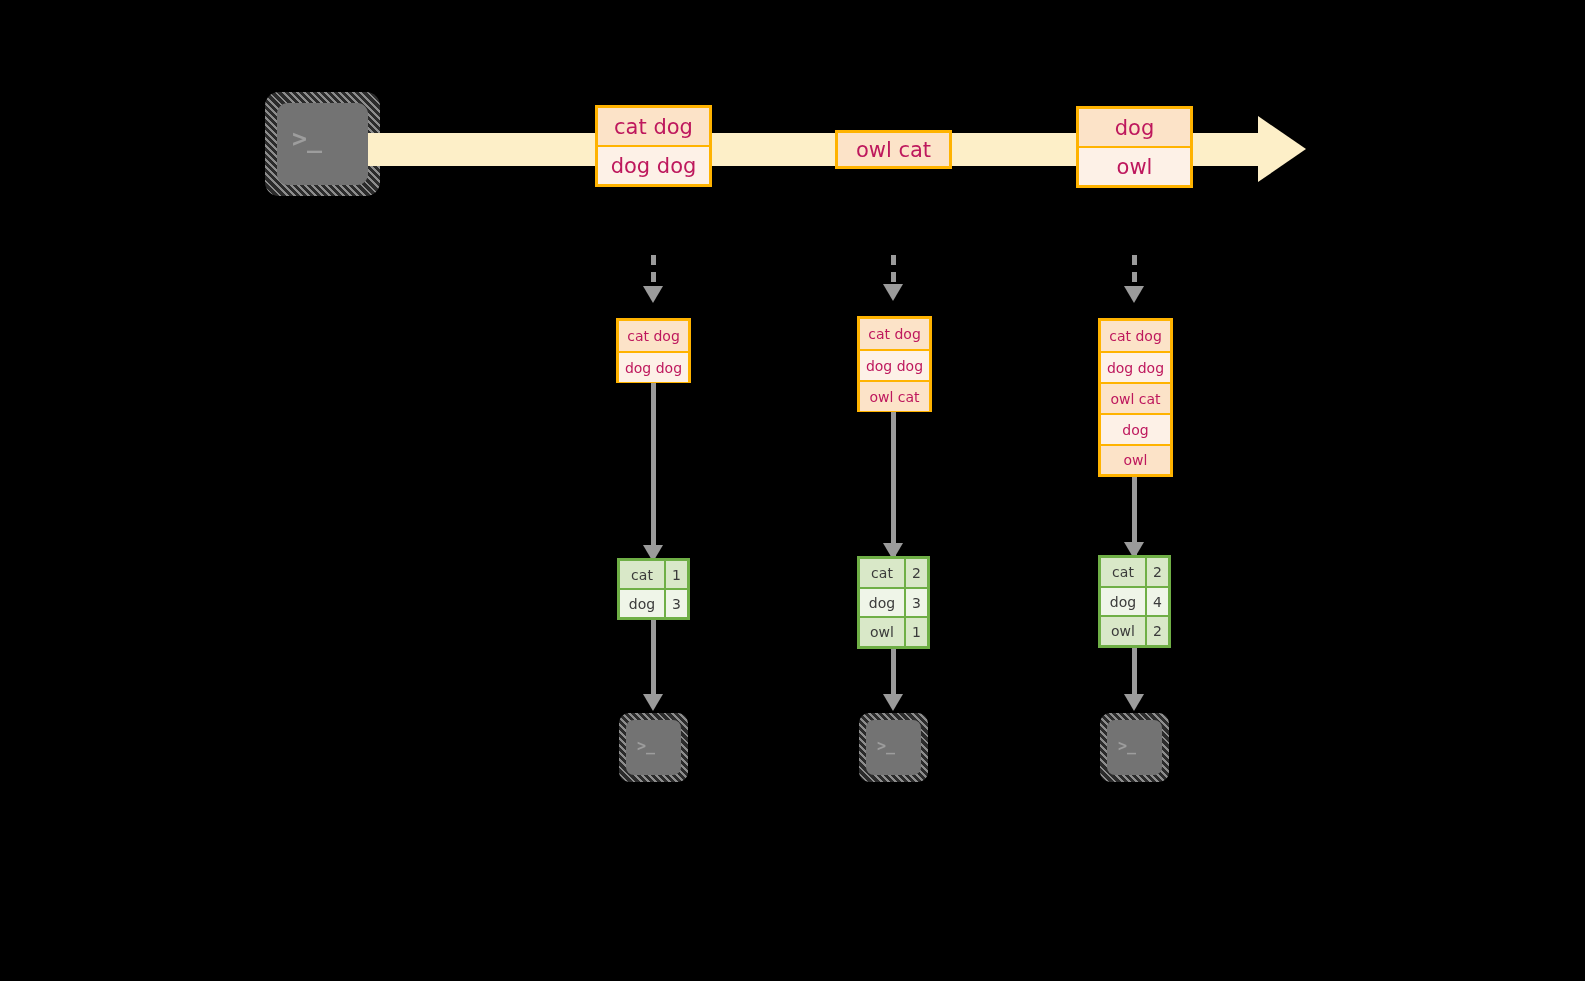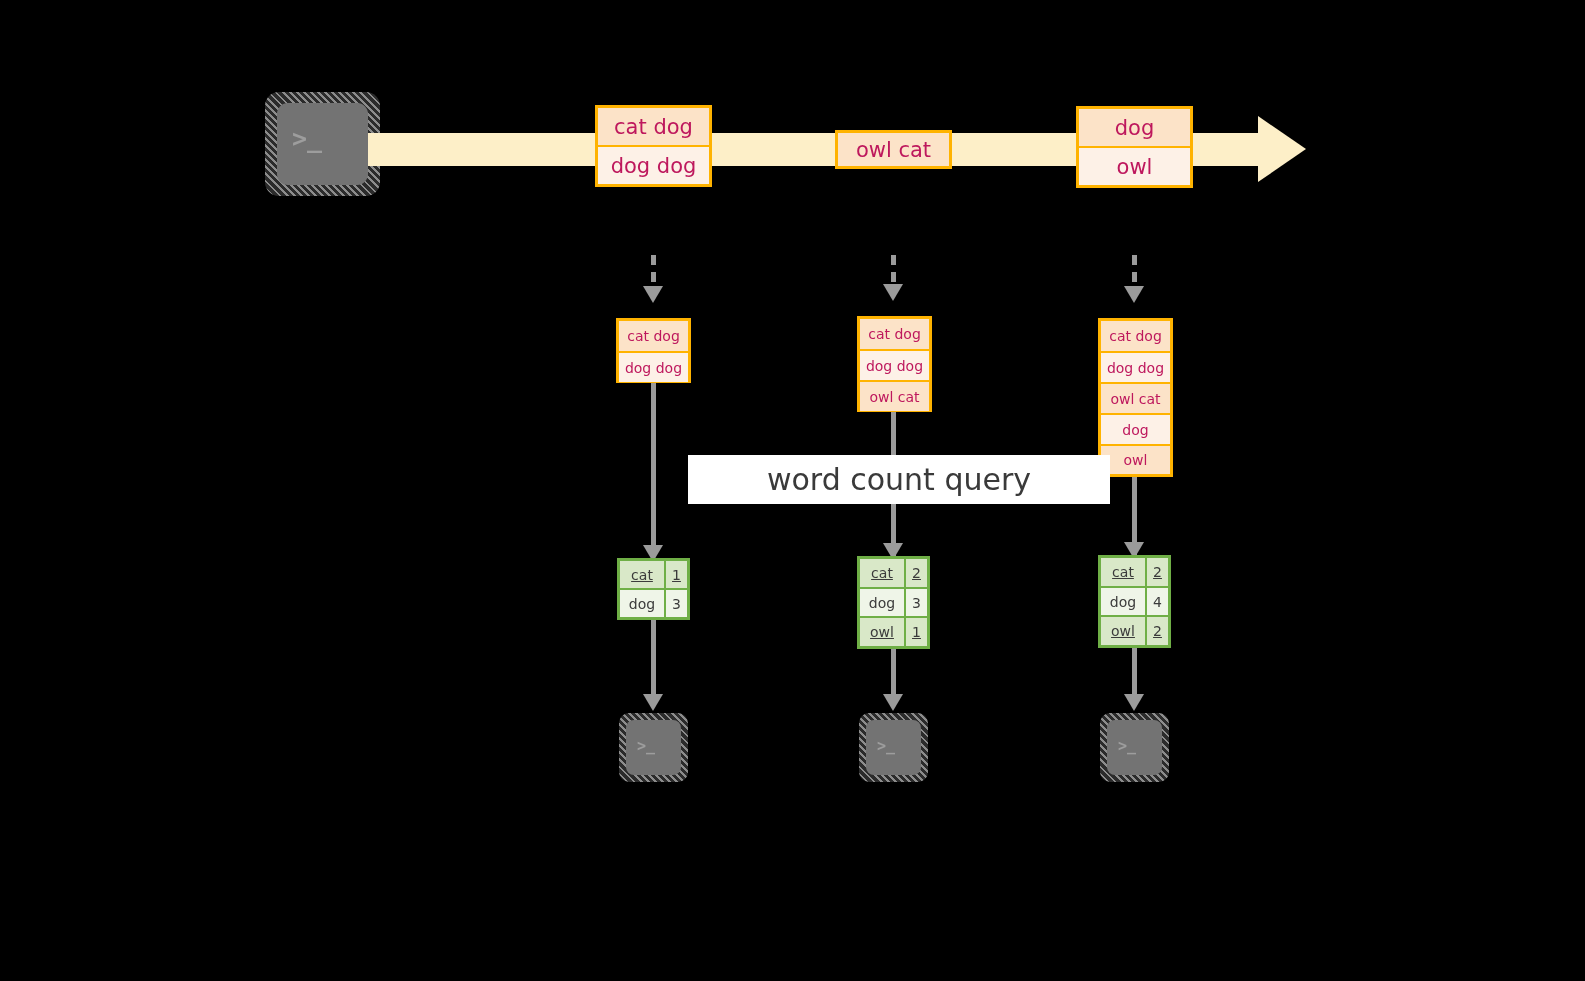--- a/index.html
+++ b/index.html
@@ -28,21 +28,21 @@
 
   
   .gtable{position:absolute;box-sizing:border-box;border:3px solid #6FAF46;
           display:flex;flex-direction:column;}
   .gtable .grow{display:flex;flex:1;}
   .gtable .grow + .grow{border-top:2px solid #6FAF46;}
   .gtable .gk{display:flex;align-items:center;justify-content:center;
               color:#3b3b3b;border-right:2px solid #6FAF46;}
   .gtable .gv{display:flex;align-items:center;justify-content:center;
               color:#3b3b3b;}
-  .gdark{background:#D9E8C8;text-decoration:underline;}
+  .gdark{background:#D9E8C8;}
   .glight{background:#EFF5E8;}
 
   
   .vline{position:absolute;background:#9b9b9b;width:5px;}
   .vdash{position:absolute;width:5px;
          background-image:linear-gradient(#9b9b9b 0 60%,transparent 60% 100%);
          background-size:5px 17px;background-repeat:repeat-y;}
   .vtip{position:absolute;width:0;height:0;
         border-left:10px solid transparent;border-right:10px solid transparent;
         border-top:17px solid #9b9b9b;}
@@ -175,15 +175,14 @@
   </div>
 
   <div class="vline" style="left:1132px;top:648px;height:57px;"></div>
   <div class="vtip" style="left:1124px;top:694px;"></div>
 
   <div class="term" style="left:1100px;top:713px;width:69px;height:69px;border-radius:10px;">
     <div class="screen" style="left:7px;top:7px;right:7px;bottom:7px;border-radius:8px;"></div>
     <div class="prompt" style="left:18px;top:26px;font-size:15px;">&gt;_</div>
   </div>
 
-  <div class="qlabel" style="left:688px;top:455px;width:422px;height:49px;font-size:30px;">word count query</div>
 
 </div>
 
 </body></html>

